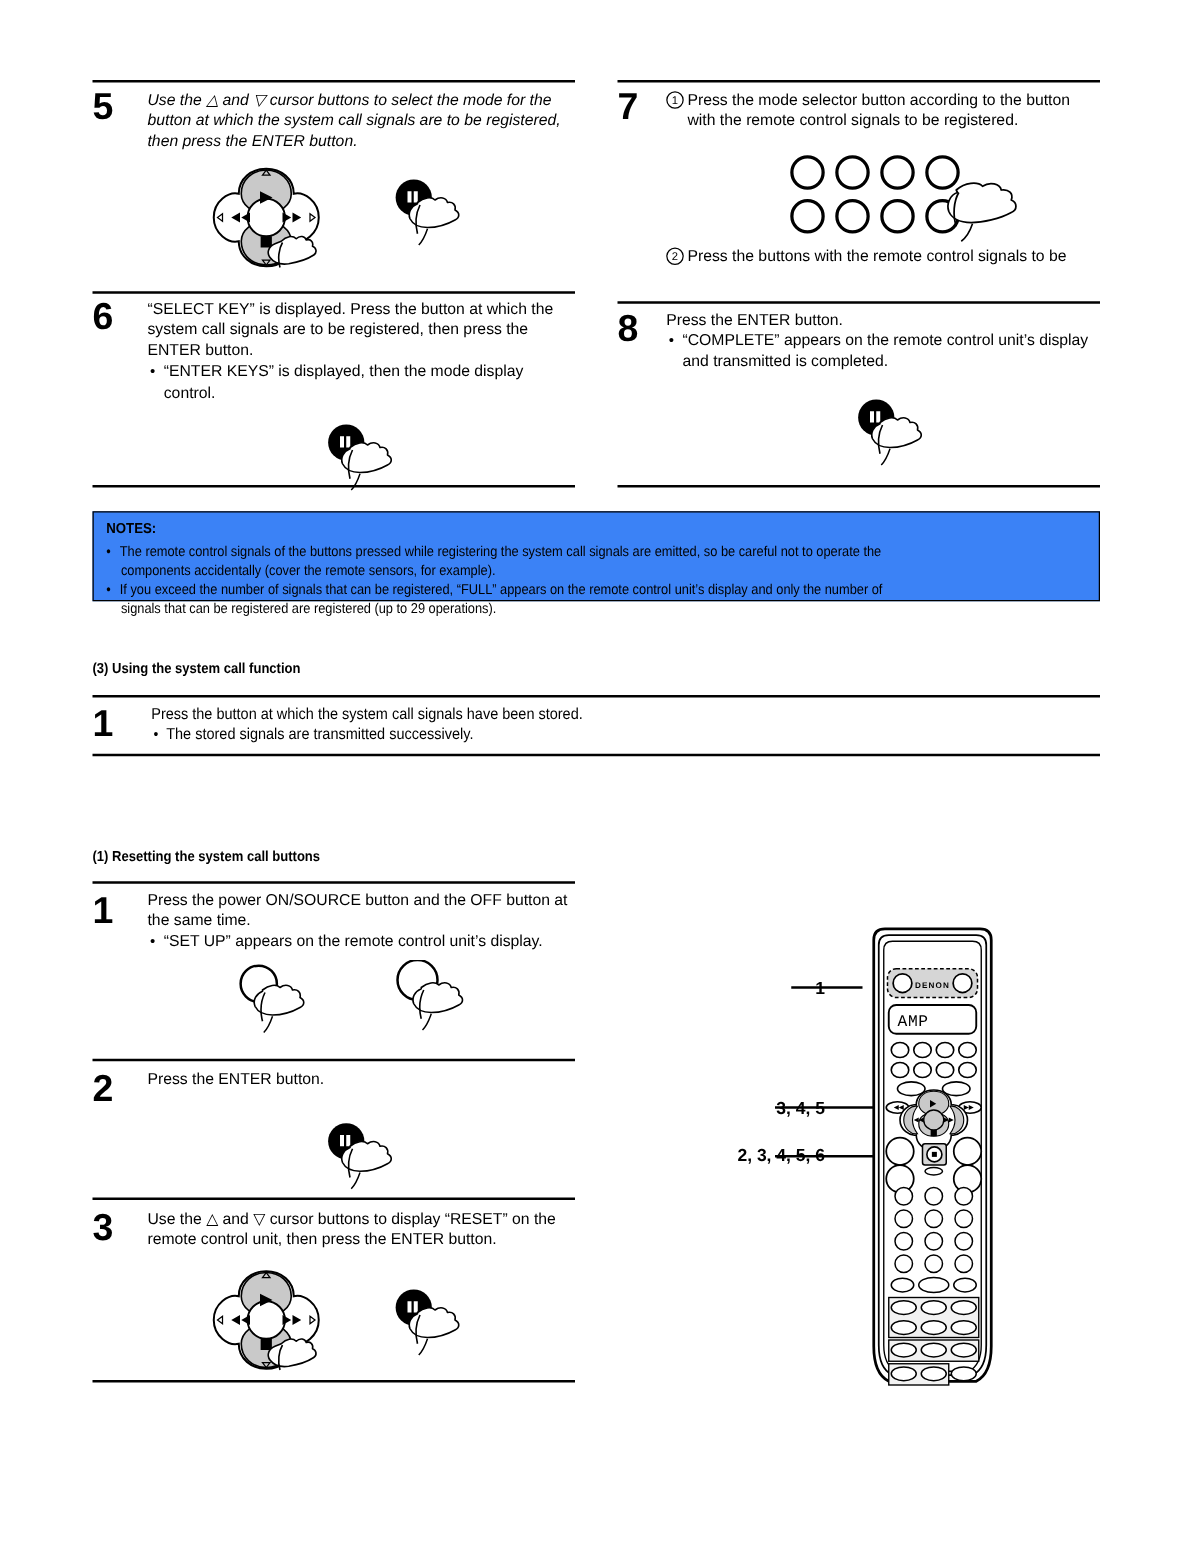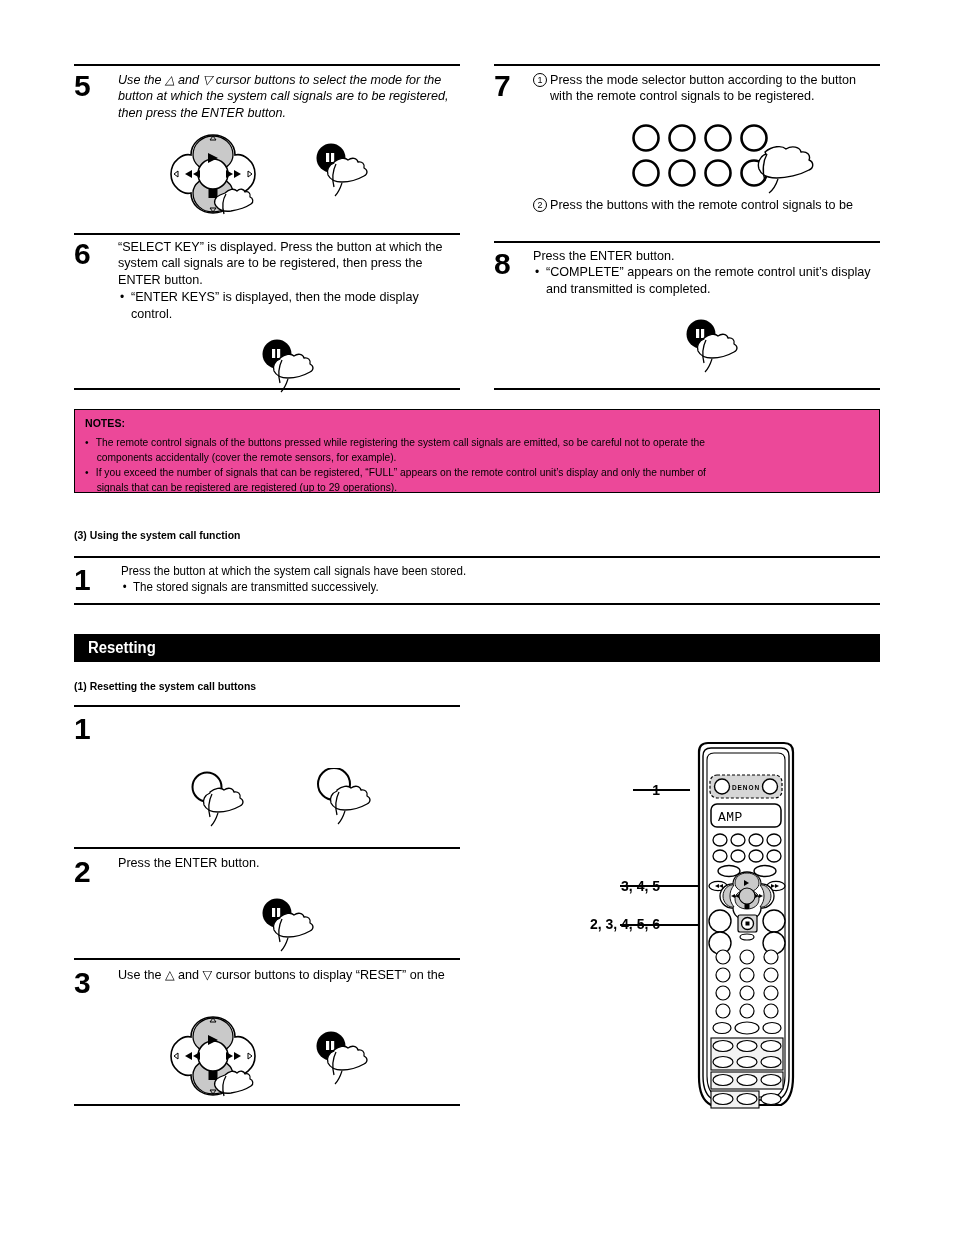--- a/index.html
+++ b/index.html
@@ -33,22 +33,22 @@
   .steptext .num-marker > .circ{
     position:absolute;left:0;top:1px;
     width:12px;height:12px;border:1px solid #000;border-radius:50%;
     font-size:9px;line-height:12px;text-align:center;
   }
 
   .lastline{text-align:left;}
 
   
   #notes-box{
-    position:absolute;left:74px;top:409px;width:806px;height:84px;
-    border:1.6px solid #000;background:#ec4899;box-sizing:border-box;
+    position:absolute;left:74px;top:409px;width:806px;height:72px;
+    border:1.6px solid #000;background:#3b82f6;box-sizing:border-box;
   }
   #notes-box .nt-title{
     position:absolute;left:10px;top:7px;font-size:11.5px;font-weight:bold;
     font-family:"Liberation Sans", sans-serif;
     transform:scaleX(0.92);transform-origin:left center;
   }
   #notes-box .nt-item{
     position:absolute;left:10px;font-size:11.4px;line-height:15.3px;
     width:786px;padding-left:12px;box-sizing:border-box;
     transform:scaleX(0.9);transform-origin:left center;
@@ -267,29 +267,33 @@
 
   <div class="stepnum" style="left:74px;top:565px;">1</div>
   <div class="steptext cond" style="left:121px;top:563px;width:700px;">
     <p class="lastline">Press the button at which the system call signals have been stored.</p>
     <span class="bullet" style="text-align:left;">
       <span>The stored signals are transmitted successively.</span>
     </span>
   </div>
   <div class="rule" style="left:74px;top:603px;width:806px;"></div>
 
-  <div id="resetting-bar">
-    <div class="bar-label">Resetting</div>
-  </div>
 
   <div class="subhead" style="left:74px;top:679px;">(1) Resetting the system call buttons</div>
 
   <div class="rule" style="left:74px;top:705px;width:386px;"></div>
 
   <div class="stepnum" style="left:74px;top:714px;">1</div>
+  <div class="steptext" style="left:118px;top:712px;width:342px;">
+    <p>Press the power ON/SOURCE button and the OFF button at</p>
+    <p class="lastline">the same time.</p>
+    <span class="bullet" style="text-align:left;">
+      <span>“SET UP” appears on the remote control unit’s display.</span>
+    </span>
+  </div>
 
   <div class="circlebtn" style="left:188px;top:770px;">
     <svg viewBox="0 0 70 66">
       <circle cx="19" cy="17" r="14.5" fill="#fff" stroke="#000" stroke-width="2"></circle>
       <g fill="#fff" stroke="#000" stroke-width="1.3" stroke-linejoin="round">
         <path d="M22 22 C27 18 33 17 36 20 C40 17 45 18 46 22 C50 21 53 24 52 28 C56 30 56 34 52 36 C45 40 36 42 30 42 C23 42 18 39 16 35 C14 30 17 25 22 23 Z"></path>
       </g>
       <path d="M24 24 C21 30 20 39 22 47" fill="none" stroke="#000" stroke-width="1.3"></path>
       <path d="M30 43 C28 49 26 53 23 56" fill="none" stroke="#000" stroke-width="1.2"></path>
     </svg>
@@ -324,20 +328,21 @@
       <path d="M24 22 C21 28 20 37 22 45" fill="none" stroke="#000" stroke-width="1.3"></path>
       <path d="M30 41 C28 47 26 51 23 54" fill="none" stroke="#000" stroke-width="1.2"></path>
     </svg>
   </div>
 
   <div class="rule" style="left:74px;top:958px;width:386px;"></div>
 
   <div class="stepnum" style="left:74px;top:968px;">3</div>
   <div class="steptext" style="left:118px;top:967px;width:342px;">
     <p>Use the △ and ▽ cursor buttons to display “RESET” on the</p>
+    <p class="lastline">remote control unit, then press the ENTER button.</p>
   </div>
 
   <div class="cursorpad" style="left:165px;top:1013px;">
     <svg viewBox="0 0 96 86">
       <path d="M48 4 C60 4 70 12 70 24 C78 22 90 30 90 43 C90 56 78 64 70 62 C70 74 60 82 48 82 C36 82 26 74 26 62 C18 64 6 56 6 43 C6 30 18 22 26 24 C26 12 36 4 48 4 Z" fill="#fff" stroke="#000" stroke-width="1.6"></path>
       <path d="M48 5 C59 5 68 13 68 24 C68 33 59 40 48 40 C37 40 28 33 28 24 C28 13 37 5 48 5 Z" fill="#c9c9c9" stroke="#000" stroke-width="1.3"></path>
       <path d="M48 81 C59 81 68 73 68 62 C68 53 59 46 48 46 C37 46 28 53 28 62 C28 73 37 81 48 81 Z" fill="#c9c9c9" stroke="#000" stroke-width="1.3"></path>
       <circle cx="48" cy="43" r="15" fill="#fff" stroke="#000" stroke-width="1.5"></circle>
       <path d="M43 22 l10 5 l-10 5 z" fill="#000"></path>
       <rect x="43.5" y="58" width="9" height="9" fill="#000"></rect>

